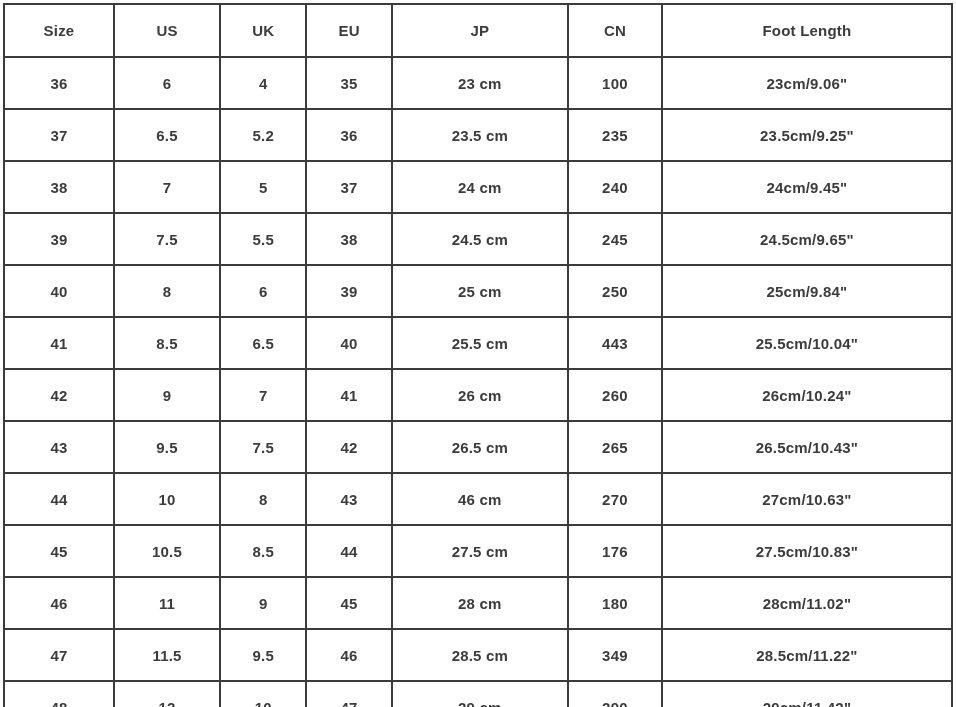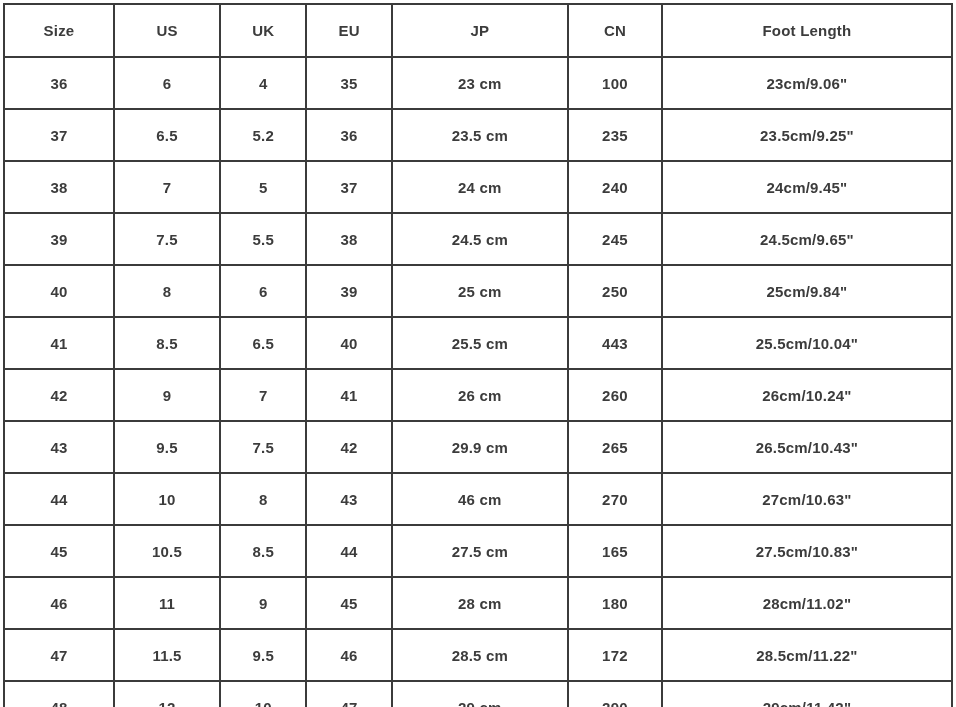--- a/index.html
+++ b/index.html
@@ -129,58 +129,58 @@
         <td>41</td>
         <td>26 cm</td>
         <td>260</td>
         <td>26cm/10.24"</td>
       </tr>
       <tr>
         <td>43</td>
         <td>9.5</td>
         <td>7.5</td>
         <td>42</td>
-        <td>29.9 cm</td>
+        <td>26.5 cm</td>
         <td>265</td>
         <td>26.5cm/10.43"</td>
       </tr>
       <tr>
         <td>44</td>
         <td>10</td>
         <td>8</td>
         <td>43</td>
         <td>46 cm</td>
         <td>270</td>
         <td>27cm/10.63"</td>
       </tr>
       <tr>
         <td>45</td>
         <td>10.5</td>
         <td>8.5</td>
         <td>44</td>
         <td>27.5 cm</td>
-        <td>165</td>
+        <td>176</td>
         <td>27.5cm/10.83"</td>
       </tr>
       <tr>
         <td>46</td>
         <td>11</td>
         <td>9</td>
         <td>45</td>
         <td>28 cm</td>
         <td>180</td>
         <td>28cm/11.02"</td>
       </tr>
       <tr>
         <td>47</td>
         <td>11.5</td>
         <td>9.5</td>
         <td>46</td>
         <td>28.5 cm</td>
-        <td>172</td>
+        <td>349</td>
         <td>28.5cm/11.22"</td>
       </tr>
       <tr>
         <td>48</td>
         <td>12</td>
         <td>10</td>
         <td>47</td>
         <td>29 cm</td>
         <td>290</td>
         <td>29cm/11.42"</td>

